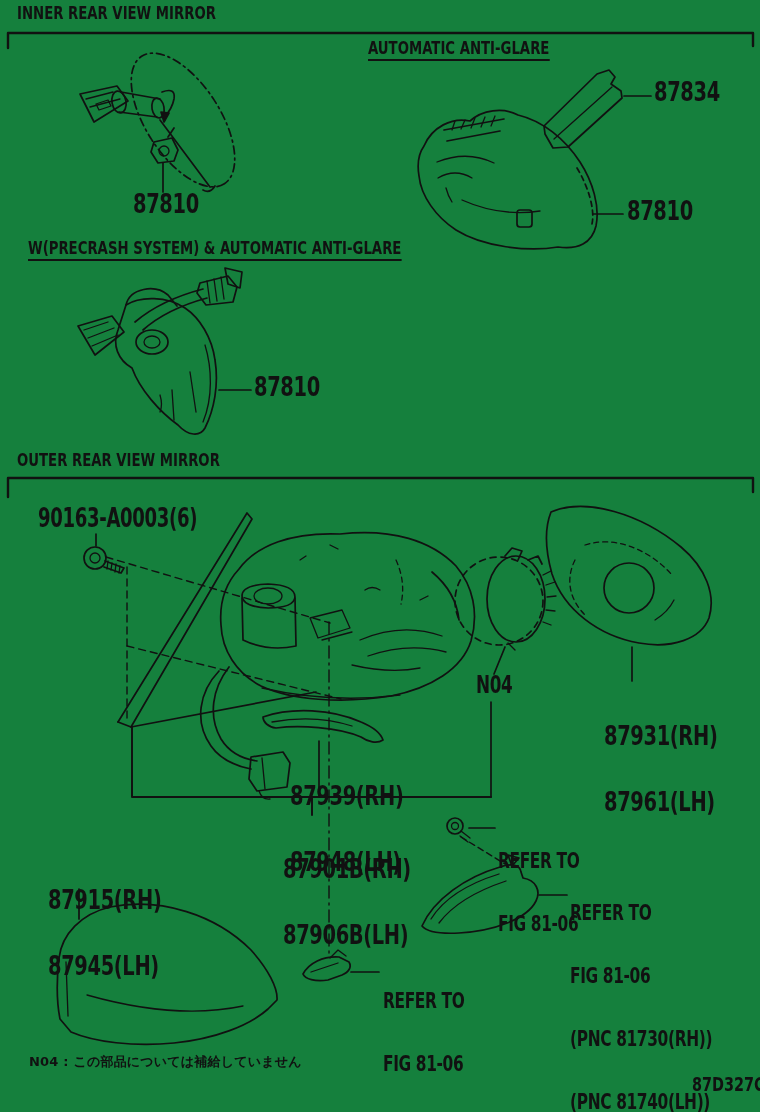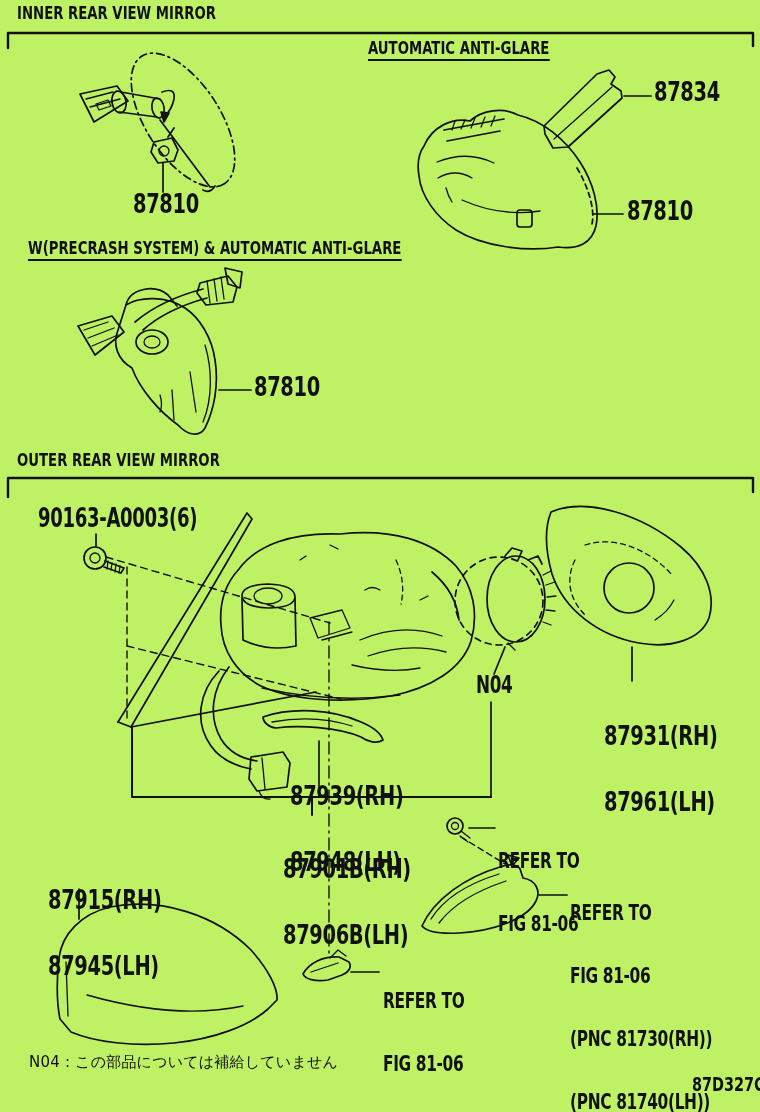--- a/index.html
+++ b/index.html
@@ -1,29 +1,29 @@
 <!DOCTYPE html>
 <html><head>
 <meta charset="utf-8">
 <style>
   html,body{margin:0;padding:0;background:#fff;}
-  #page{position:relative;width:760px;height:1112px;background:#bef264;overflow:hidden;
+  #page{position:relative;width:760px;height:1112px;background:#15803d;overflow:hidden;
         font-family:"DejaVu Sans",sans-serif;color:#111;}
   #art{position:absolute;left:0;top:0;}
   .lbl{position:absolute;white-space:pre;color:#111;}
   .t-head{font-weight:bold;font-size:17px;line-height:17px;transform:scaleX(0.78);
           transform-origin:0 0;letter-spacing:0px;}
   .t-head.u{border-bottom:2px solid #111;padding-bottom:2px;}
   .t-part{font-weight:bold;font-size:27px;line-height:27px;transform:scaleX(0.72);
           transform-origin:0 0;letter-spacing:-0.5px;}
   .t-part.pair{line-height:22px;}
   .t-part.narrow{transform:scaleX(0.67);}
   .t-ref{font-weight:bold;font-size:22px;line-height:21px;transform:scaleX(0.70);
          transform-origin:0 0;letter-spacing:-0.5px;}
-  .t-note{font-weight:normal;font-size:15px;line-height:18px;letter-spacing:0.2px;}
+  .t-note{font-weight:bold;font-size:13px;line-height:18px;letter-spacing:0.2px;}
   .t-code{font-weight:bold;font-size:20px;line-height:20px;transform:scaleX(0.72);
           transform-origin:0 0;}
 </style>
 </head>
 <body>
 
 <div id="page">
 
   <svg id="art" width="760" height="1112" viewBox="0 0 760 1112" fill="none" stroke="#111" stroke-width="1.7" stroke-linecap="round" stroke-linejoin="round">
 

